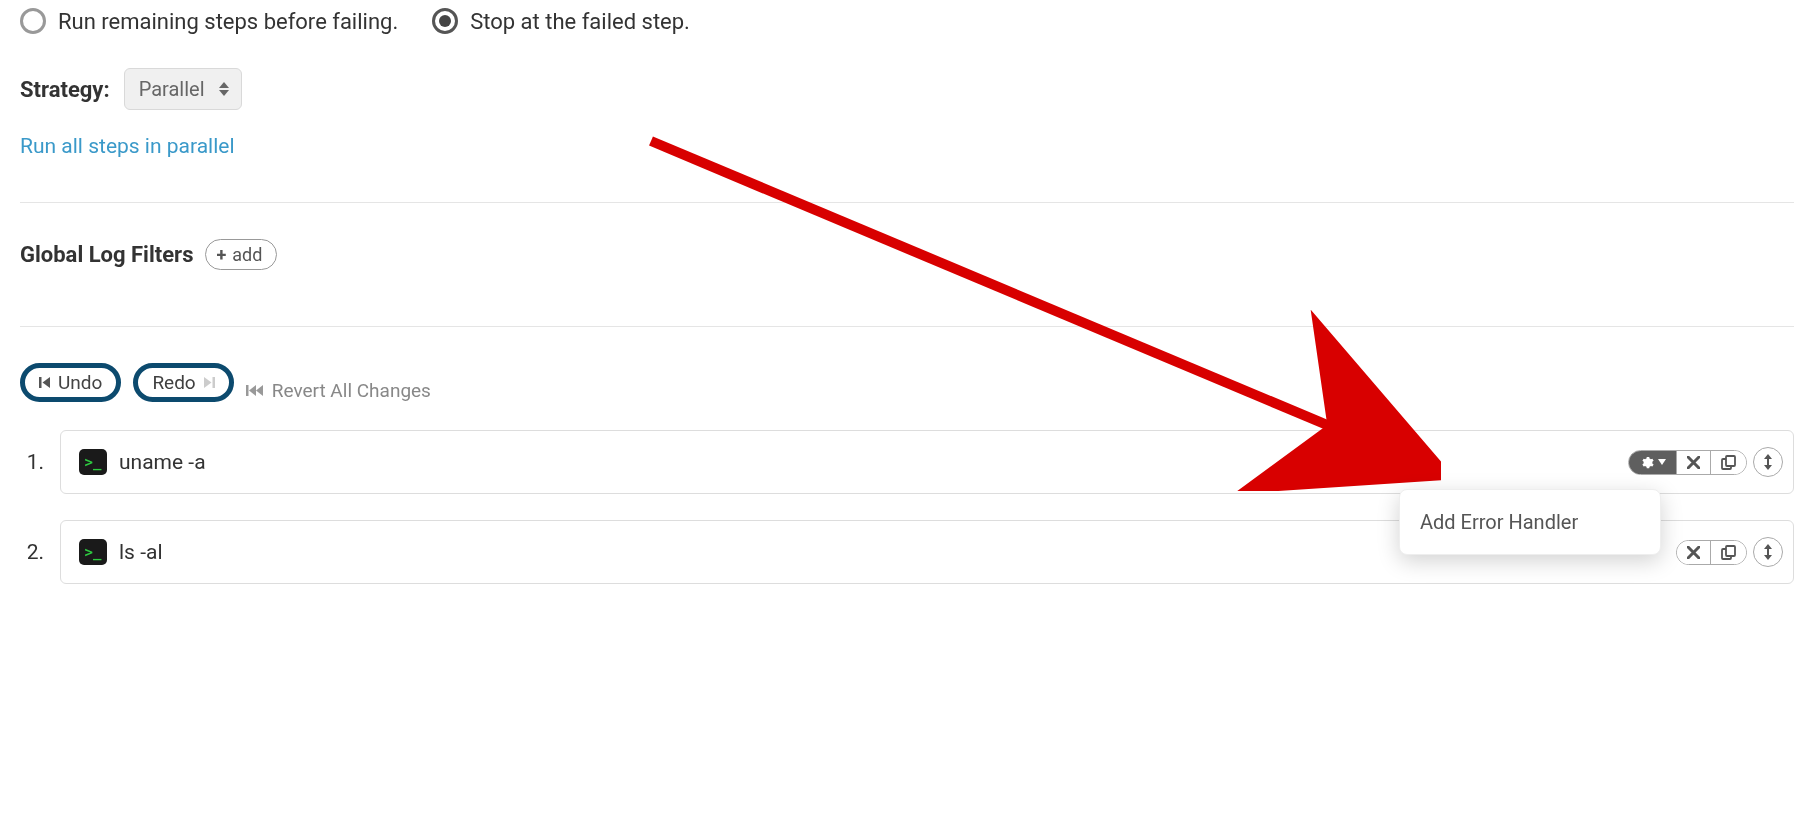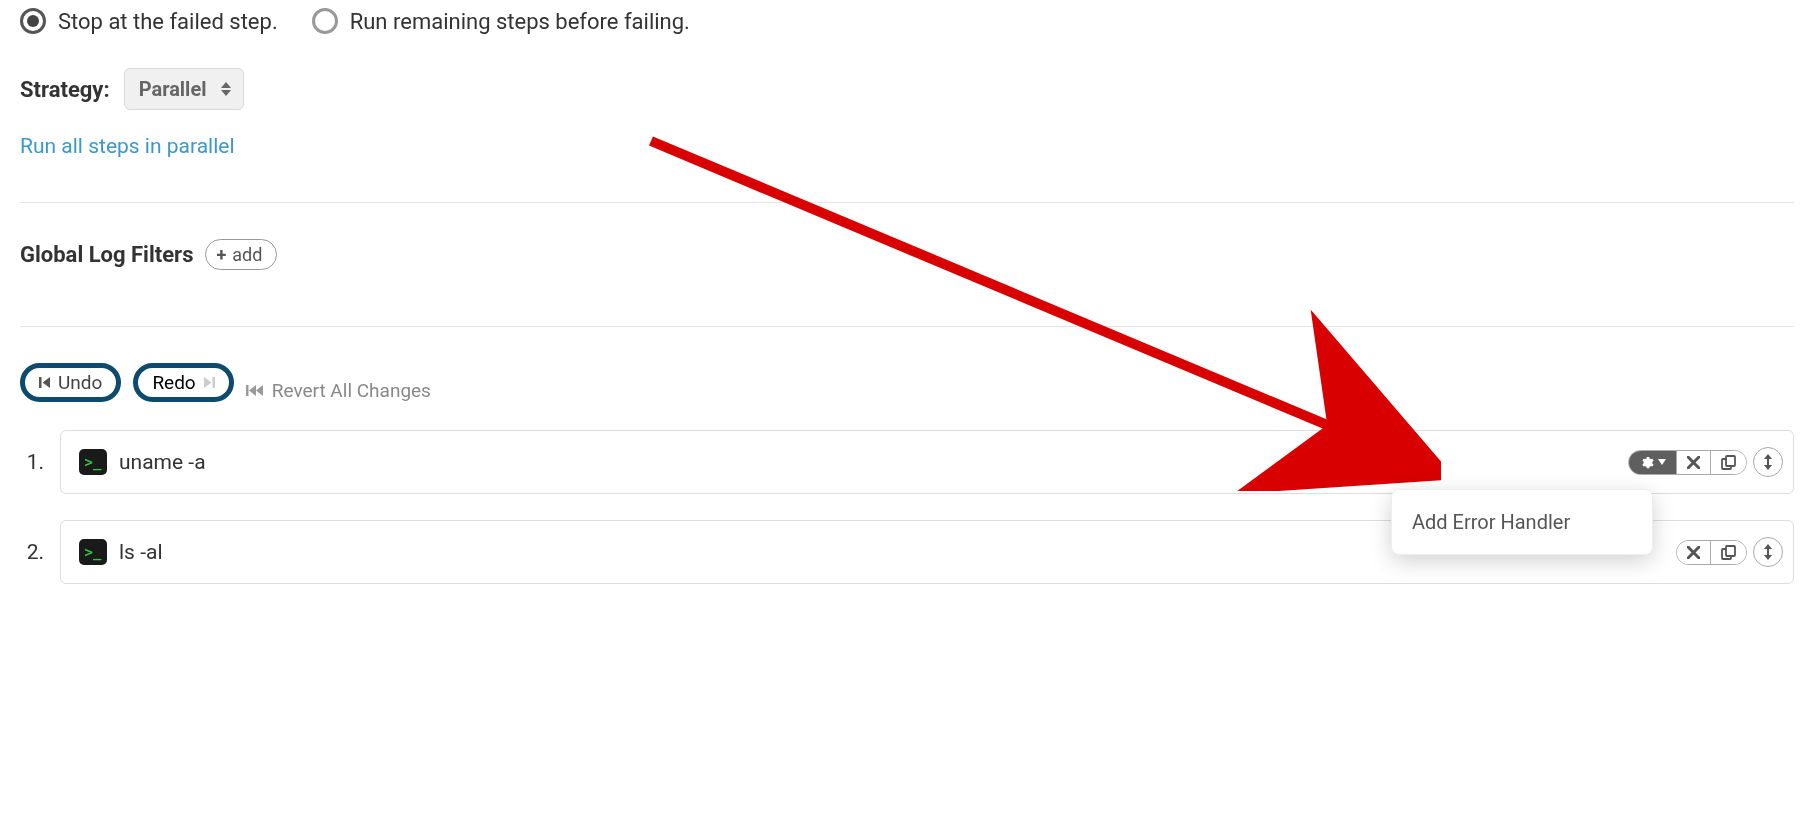--- a/index.html
+++ b/index.html
@@ -22,21 +22,21 @@
   }
   .radio-outer.selected { border-color: #555; }
   .radio-inner {
     width: 12px; height: 12px; border-radius: 50%; background: #444; display: none;
   }
   .radio-outer.selected .radio-inner { display: block; }
   .strategy-row { display: flex; align-items: center; gap: 14px; font-size: 22px; margin-bottom: 24px; }
   .strategy-label { font-weight: 700; }
   .select-box {
     background: #f0f0f0; border: 1px solid #d9d9d9; border-radius: 6px;
-    padding: 8px 36px 8px 14px; font-size: 20px; font-weight: 700; color: #666;
+    padding: 8px 36px 8px 14px; font-size: 20px; font-weight: 400; color: #666;
     position: relative; cursor: pointer;
   }
   .select-caret {
     position: absolute; right: 12px; top: 50%; transform: translateY(-50%);
     display: flex; flex-direction: column; gap: 2px;
   }
   .caret-up, .caret-down {
     width: 0; height: 0; border-left: 5px solid transparent; border-right: 5px solid transparent;
   }
   .caret-up { border-bottom: 6px solid #666; }
@@ -50,21 +50,21 @@
     display: inline-flex; align-items: center; gap: 6px; cursor: pointer; font-size: 18px; color: #555;
     background: #fff;
   }
   .plus-ico { font-weight: 700; font-size: 18px; line-height: 1; }
   .history-row { display: flex; align-items: center; gap: 12px; margin-bottom: 28px; color: #666; font-size: 19px; }
   .undo-btn, .redo-btn {
     border: 5px solid #0c4a6e; border-radius: 999px; padding: 3px 14px;
     display: inline-flex; align-items: center; gap: 6px; cursor: pointer; background: #fff;
   }
   .undo-btn { color: #444; }
-  .redo-btn { color: #000000; }
+  .redo-btn { color: #404040; }
   .revert { display: inline-flex; align-items: center; gap: 8px; color: #888; cursor: pointer; margin-top: 16px; }
   .step-row { display: flex; align-items: center; gap: 16px; margin-bottom: 26px; }
   .step-num { font-size: 21px; min-width: 24px; text-align: right; }
   .step-card {
     flex: 1; border: 1px solid #ddd; border-radius: 6px; padding: 18px 18px;
     display: flex; align-items: center; gap: 12px; font-size: 21px; position: relative; background: #fff;
   }
   .term-ico {
     width: 28px; height: 26px; border-radius: 5px; background: #1a1a1a;
     display: flex; align-items: center; justify-content: center; font-family: monospace;
@@ -81,49 +81,49 @@
     padding: 4px 10px; display: flex; align-items: center; gap: 4px; cursor: pointer;
   }
   .action-seg + .action-seg { border-left: 1px solid #aaa; }
   .gear-seg { background: #5f5f5f; color: #fff; }
   .x-seg, .copy-seg { background: #fff; color: #555; }
   .drag-handle {
     width: 30px; height: 30px; border: 1px solid #aaa; border-radius: 50%;
     display: flex; align-items: center; justify-content: center; color: #555; cursor: grab; background: #fff;
   }
   .dropdown {
-    position: absolute; top: 58px; right: 140px; background: #fff;
+    position: absolute; top: 58px; right: 132px; background: #fff;
     border-radius: 8px; box-shadow: 0 6px 22px rgba(0,0,0,.18);
     border: 1px solid #eee; padding: 6px 0; width: 262px; z-index: 50;
   }
   .dropdown-item {
     padding: 14px 20px; font-size: 20px; color: #555; cursor: pointer;
   }
   .arrow-annotation {
     position: absolute; left: 580px; top: -300px; pointer-events: none; z-index: 40;
   }
   svg.icon { display: block; }
 </style>
 </head>
 <body>
 
 <div class="layout">
 
   <div class="content">
 
     <div class="radio-row">
+      <div class="radio-item">
+        <span class="radio-outer"></span>
+        <span>Run remaining steps before failing.</span>
+      </div>
       <div class="radio-item">
         <span class="radio-outer selected">
             <span class="radio-inner"></span>
           </span>
         <span>Stop at the failed step.</span>
-      </div>
-      <div class="radio-item">
-        <span class="radio-outer"></span>
-        <span>Run remaining steps before failing.</span>
       </div>
     </div>
 
     <div class="strategy-row">
       <span class="strategy-label">Strategy:</span>
       <div class="select-box">
         <span>Parallel</span>
         <span class="select-caret">
           <span class="caret-up"></span>
             <span class="caret-down"></span>

